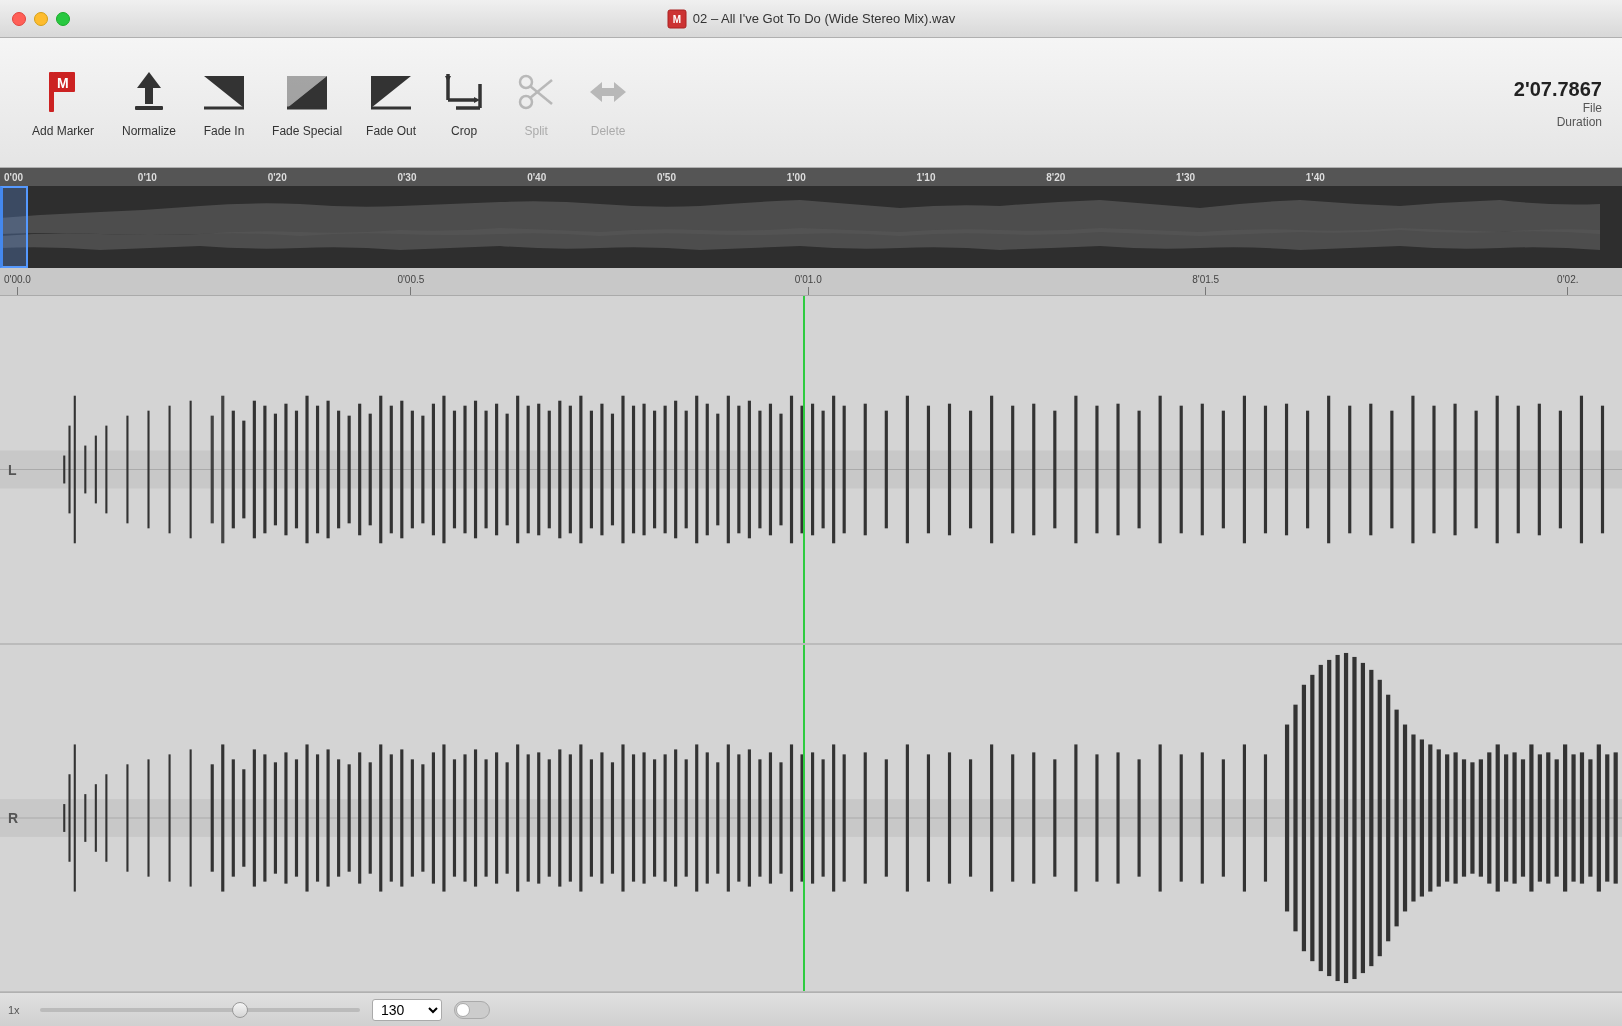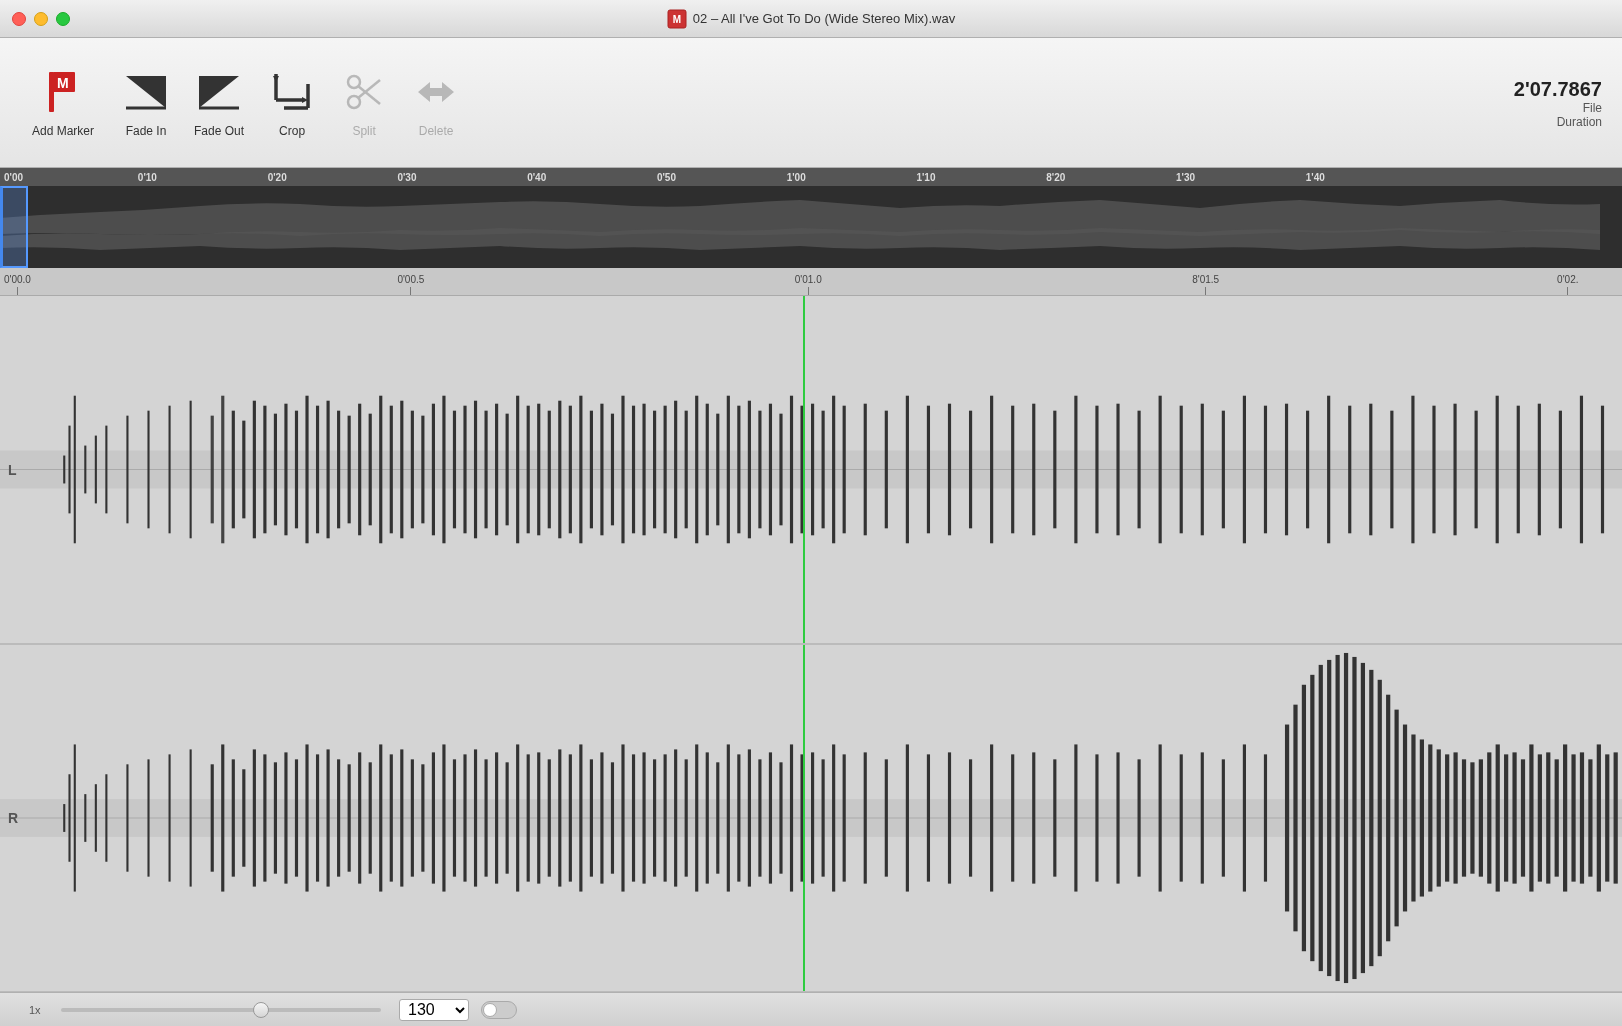--- a/index.html
+++ b/index.html
@@ -259,21 +259,21 @@
       font-weight: 500;
     }
 
     
     #bottom-bar {
       height: 34px;
       background: linear-gradient(to bottom, #e0e0e0, #d0d0d0);
       border-top: 1px solid #b0b0b0;
       display: flex;
       align-items: center;
-      padding: 0 29px;
+      padding: 0 8px;
       gap: 12px;
     }
     .zoom-label {
       font-size: 11px;
       color: #555;
       min-width: 20px;
     }
     #zoom-slider-container {
       width: 320px;
       height: 14px;
@@ -295,27 +295,26 @@
       border: 1px solid #999;
       border-radius: 50%;
       position: absolute;
       top: 50%;
       transform: translateY(-50%);
       left: 60%;
       cursor: pointer;
     }
     .tempo-select {
       height: 22px;
-      font-size: 16px;
+      font-size: 14px;
       background: white;
       border: 1px solid #aaa;
       border-radius: 3px;
       padding: 0 4px;
       min-width: 70px;
-      margin-left: 6px;
     }
     .toggle-btn {
       width: 36px;
       height: 18px;
       background: #ccc;
       border-radius: 9px;
       position: relative;
       border: 1px solid #aaa;
     }
     .toggle-knob {
@@ -356,31 +355,51 @@
         <rect x="10" y="6" width="5" height="40" fill="#cc2222" rx="1"></rect>
 
         <rect x="14" y="6" width="22" height="20" fill="#cc2222" rx="1"></rect>
 
         <text x="18" y="22" font-size="14" font-weight="bold" fill="white">M</text>
       </svg>
     </div>
     <span class="toolbar-label">Add Marker</span>
   </div>
 
+  <div class="toolbar-item">
+    <div class="toolbar-icon">
+      <svg width="48" height="48" viewBox="0 0 48 48">
+
+        <polygon points="24,4 36,20 28,20 28,36 20,36 20,20 12,20" fill="#333"></polygon>
+        <rect x="10" y="38" width="28" height="4" fill="#333" rx="1"></rect>
+      </svg>
+    </div>
+    <span class="toolbar-label">Normalize</span>
+  </div>
 
   <div class="toolbar-item">
     <div class="toolbar-icon">
       <svg width="48" height="48" viewBox="0 0 48 48">
         <polygon points="4,8 44,8 44,40" fill="#333"></polygon>
         <line x1="4" y1="40" x2="44" y2="40" stroke="#333" stroke-width="3"></line>
       </svg>
     </div>
     <span class="toolbar-label">Fade In</span>
   </div>
 
+  <div class="toolbar-item">
+    <div class="toolbar-icon">
+      <svg width="48" height="48" viewBox="0 0 48 48">
+        <polygon points="4,40 44,8 44,40" fill="#333"></polygon>
+        <polygon points="4,8 44,8 4,40" fill="#333" opacity="0.4"></polygon>
+        <line x1="4" y1="40" x2="44" y2="40" stroke="#333" stroke-width="3"></line>
+      </svg>
+    </div>
+    <span class="toolbar-label">Fade Special</span>
+  </div>
 
   <div class="toolbar-item">
     <div class="toolbar-icon">
       <svg width="48" height="48" viewBox="0 0 48 48">
         <polygon points="4,8 44,8 4,40" fill="#333"></polygon>
         <line x1="4" y1="40" x2="44" y2="40" stroke="#333" stroke-width="3"></line>
       </svg>
     </div>
     <span class="toolbar-label">Fade Out</span>
   </div>

